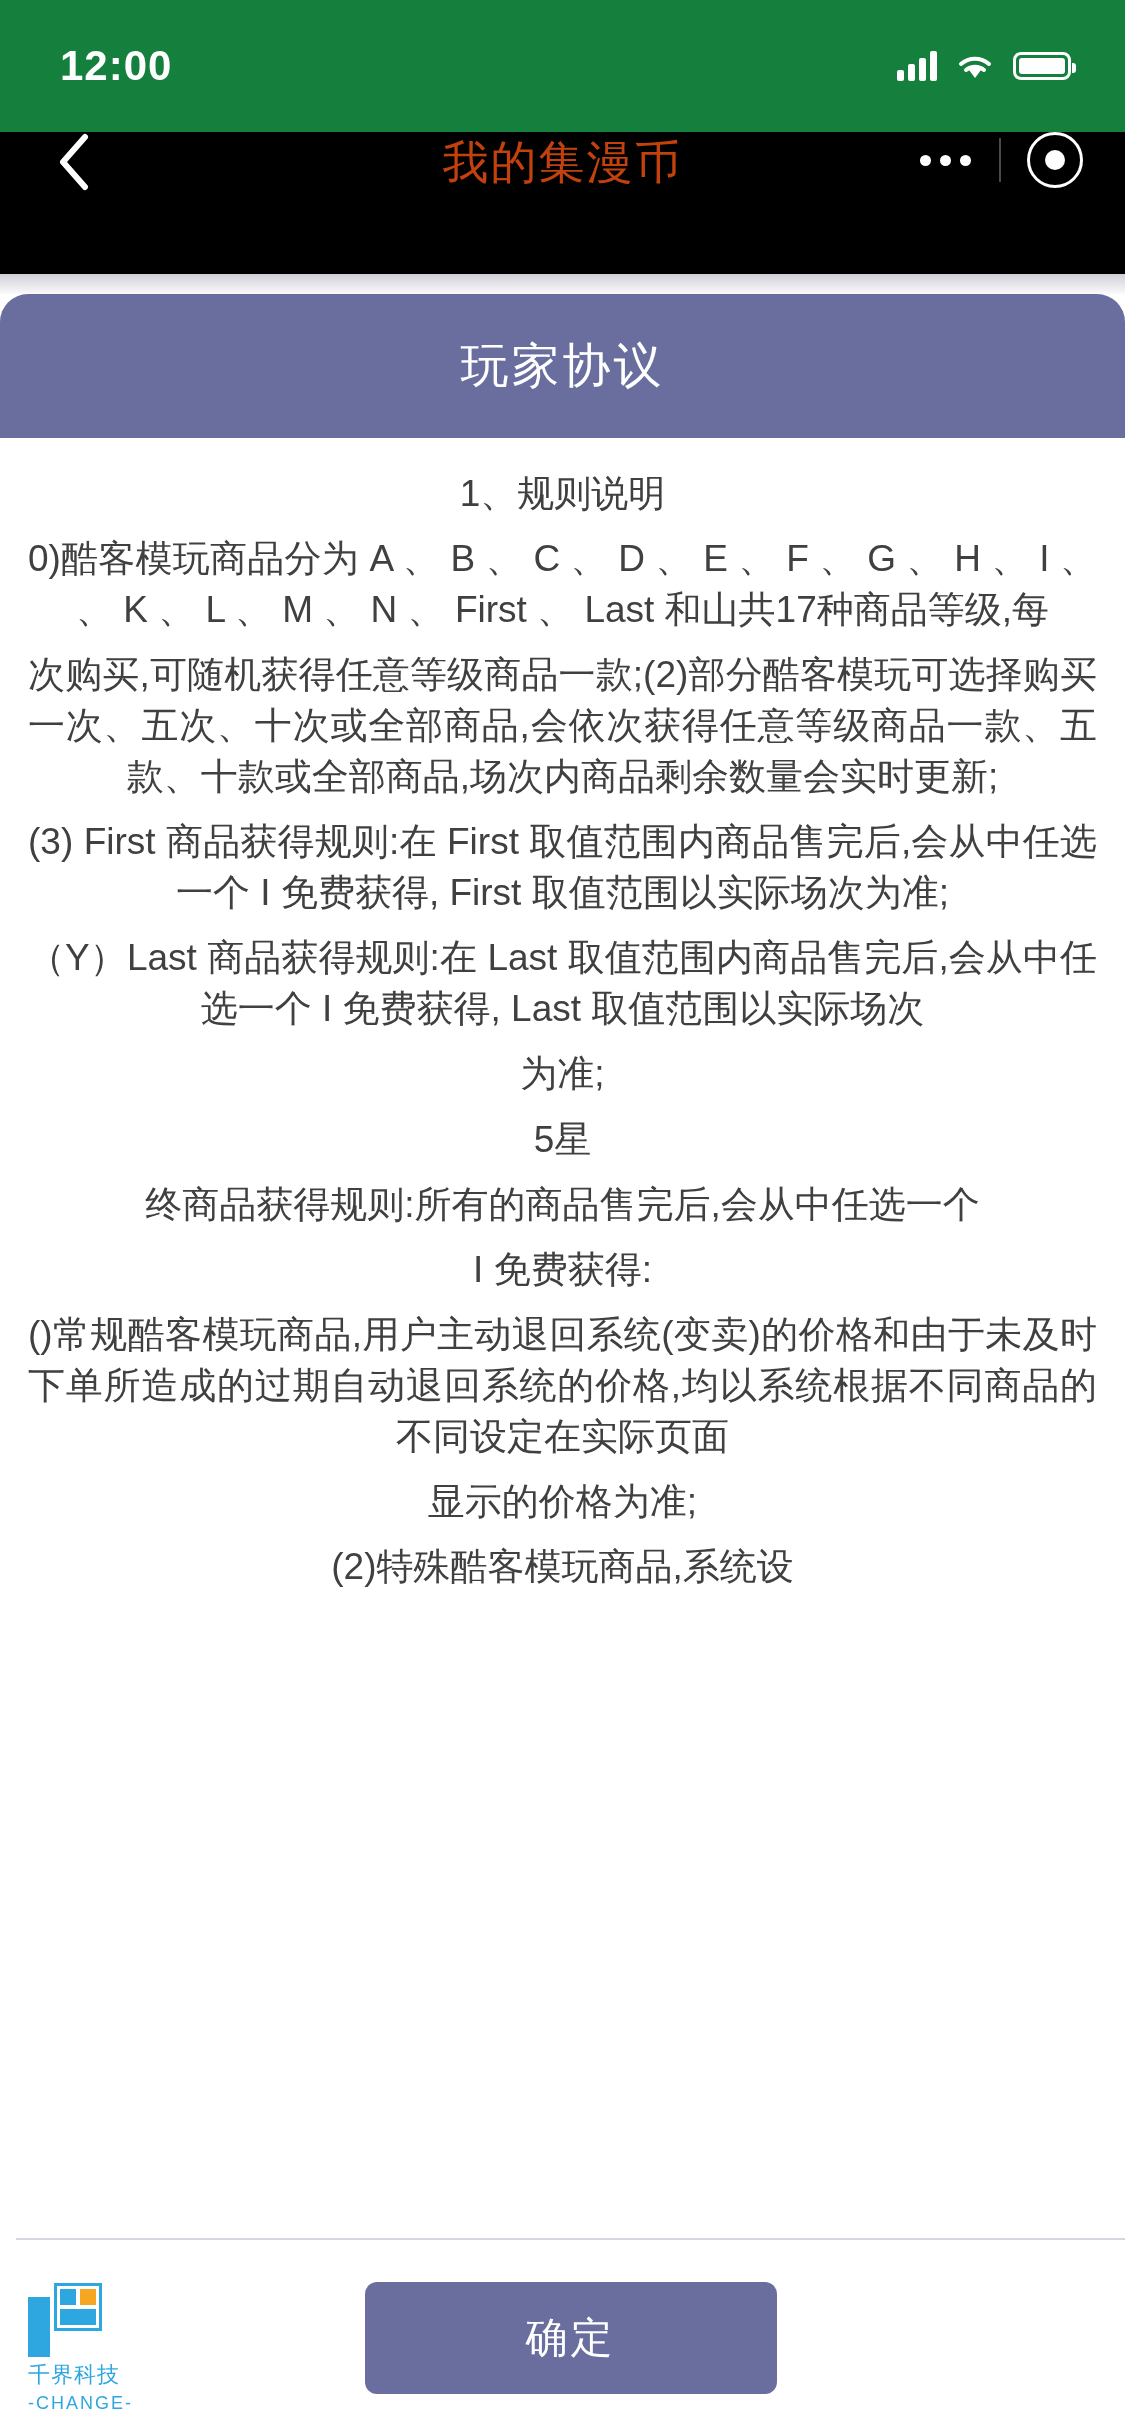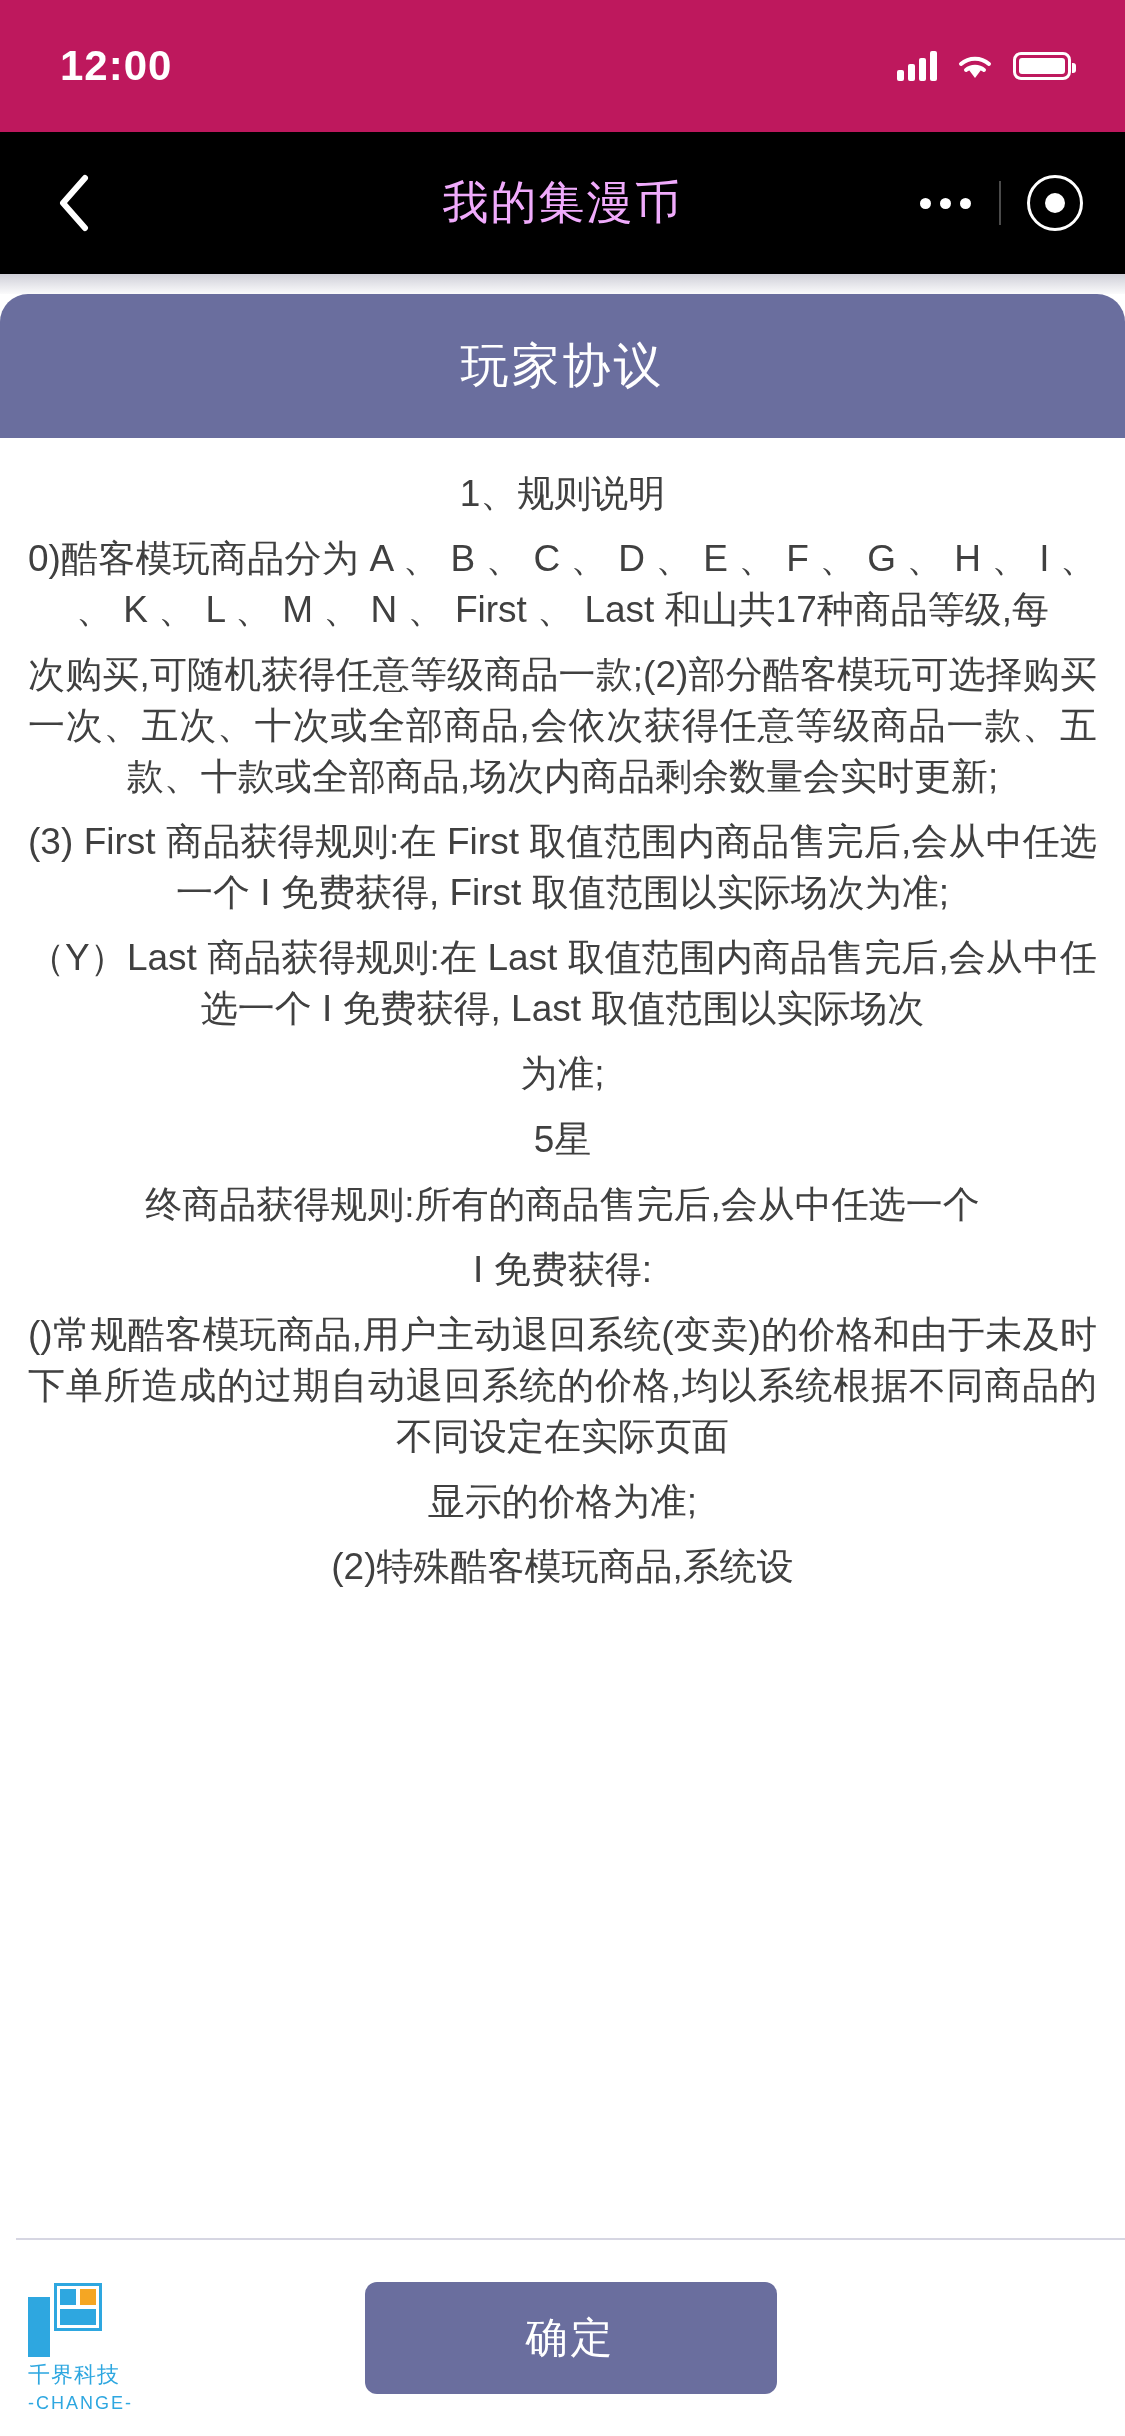--- a/index.html
+++ b/index.html
@@ -11,21 +11,21 @@
     width: 1125px;
     height: 2436px;
     font-family: "Liberation Sans", sans-serif;
     overflow: hidden;
     position: relative;
   }
 
   
   .status-bar {
     height: 132px;
-    background: #be185d;
+    background: #15803d;
     color: #ffffff;
     display: flex;
     align-items: center;
     justify-content: space-between;
     padding: 0 54px 0 60px;
     box-sizing: border-box;
   }
   .status-time {
     font-size: 42px;
     font-weight: bold;
@@ -74,23 +74,22 @@
   .battery-fill {
     background: #ffffff;
     height: 100%;
     border-radius: 3px;
   }
 
   
   .nav-bar {
     height: 142px;
     background: #000000;
-    color: #f0abfc;
-    display: flex;
-    align-items: center;
+    color: #c2410c;
+    display: flex;
     position: relative;
     box-sizing: border-box;
   }
   .nav-back {
     position: absolute;
     left: 44px;
     width: 60px;
     height: 60px;
     display: flex;
     align-items: center;

